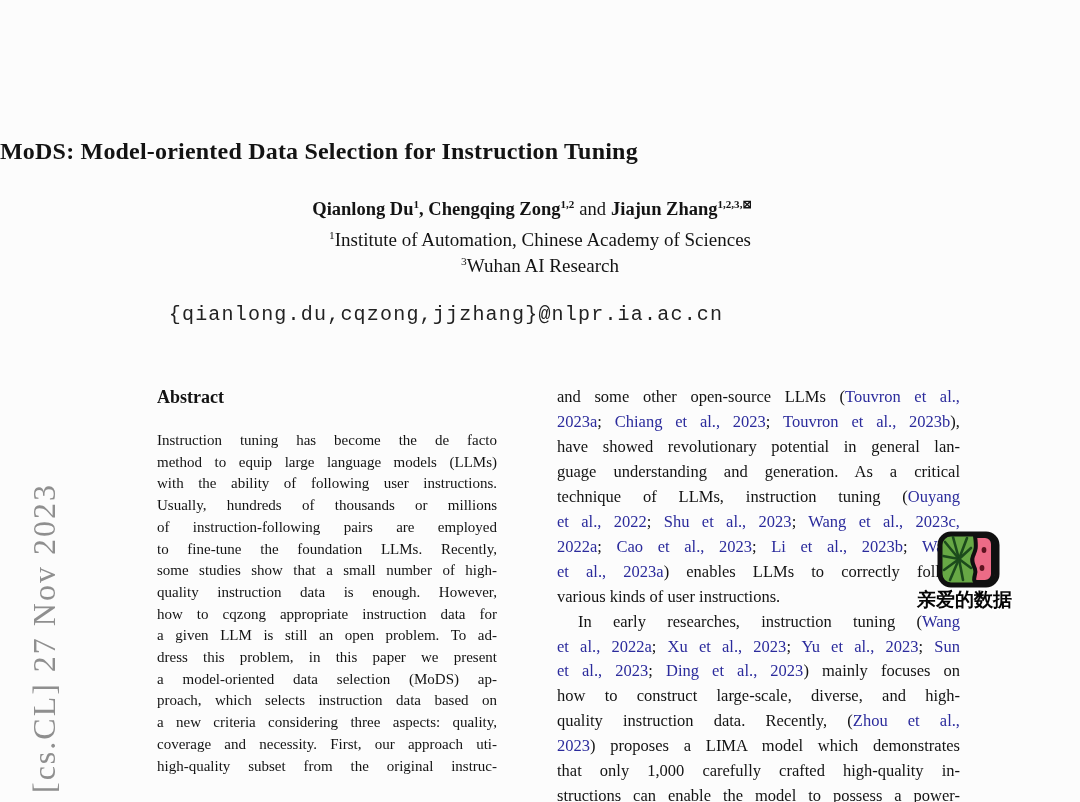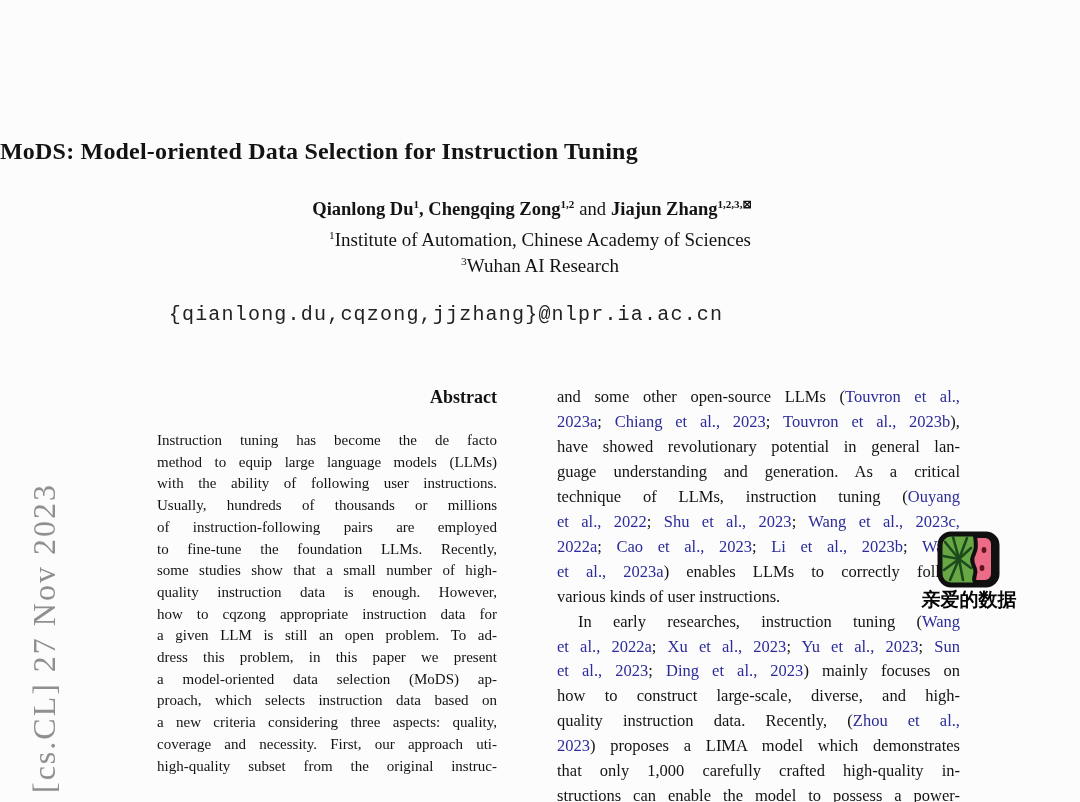--- a/index.html
+++ b/index.html
@@ -24,21 +24,21 @@
   }
   .email{
     position:absolute; top:303px; left:0; width:892px; text-align:center;
     font-family:"Liberation Mono", monospace; font-size:20px; letter-spacing:1.2px;
     color:#222;
   }
   sup{ font-size:.60em; line-height:0; vertical-align:super; }
   
   .left-col{ position:absolute; left:157px; top:387px; width:340px; }
   .abstract-heading{
-    text-align:right; font-weight:bold; font-size:18px; margin-bottom:22px;
+    text-align:left; font-weight:bold; font-size:18px; margin-bottom:22px;
   }
   .abstract-body{ font-size:15px; line-height:21.7px; }
   .right-col{
     position:absolute; left:557px; top:385px; width:403px;
     font-size:16.5px; line-height:24.95px;
   }
   .tline{ white-space:nowrap; }
   .just .tline{ text-align:justify; text-align-last:justify; white-space:normal; }
   .just .tline.nj{ text-align-last:left; }
   .just .tline.ind{ text-indent:21px; }
@@ -46,21 +46,21 @@
   
   .arxiv{
     position:absolute; left:26px; top:793px;
     transform:rotate(-90deg); transform-origin:0 0;
     font-size:32px; letter-spacing:2px; color:#8f8f8f; white-space:nowrap;
   }
   
   .watermark{ position:absolute; left:917px; top:528px; width:104px; z-index:5; }
   .wm-icon{ position:absolute; left:20px; top:2px; }
   .wm-caption{
-    position:absolute; left:0; top:59px; width:104px; text-align:center;
+    position:absolute; left:0; top:59px; width:104px; 
     font-family:Liberation Serif, serif; font-weight:900; font-size:19px; color:#060606;
     text-shadow:-1.5px 0 #fff,1.5px 0 #fff,0 -1.5px #fff,0 1.5px #fff,
                 -1px -1px #fff,1px 1px #fff,-1px 1px #fff,1px -1px #fff;
     white-space:nowrap;
   }
 </style>
 </head>
 <body>
 
 <div class="page">

